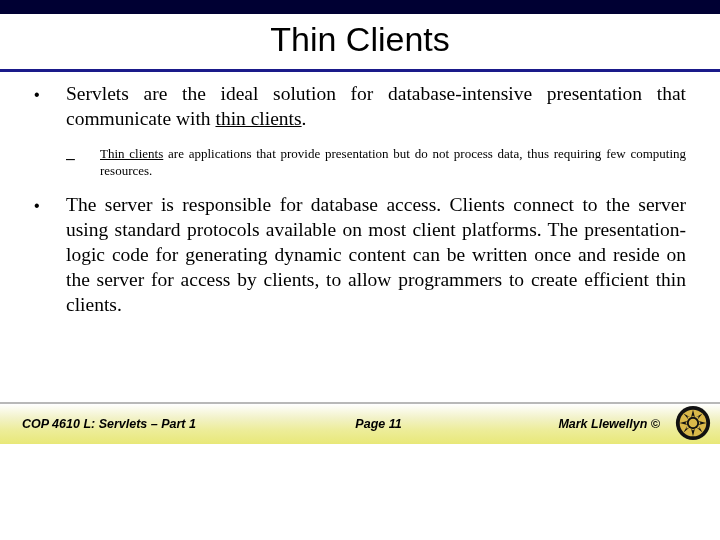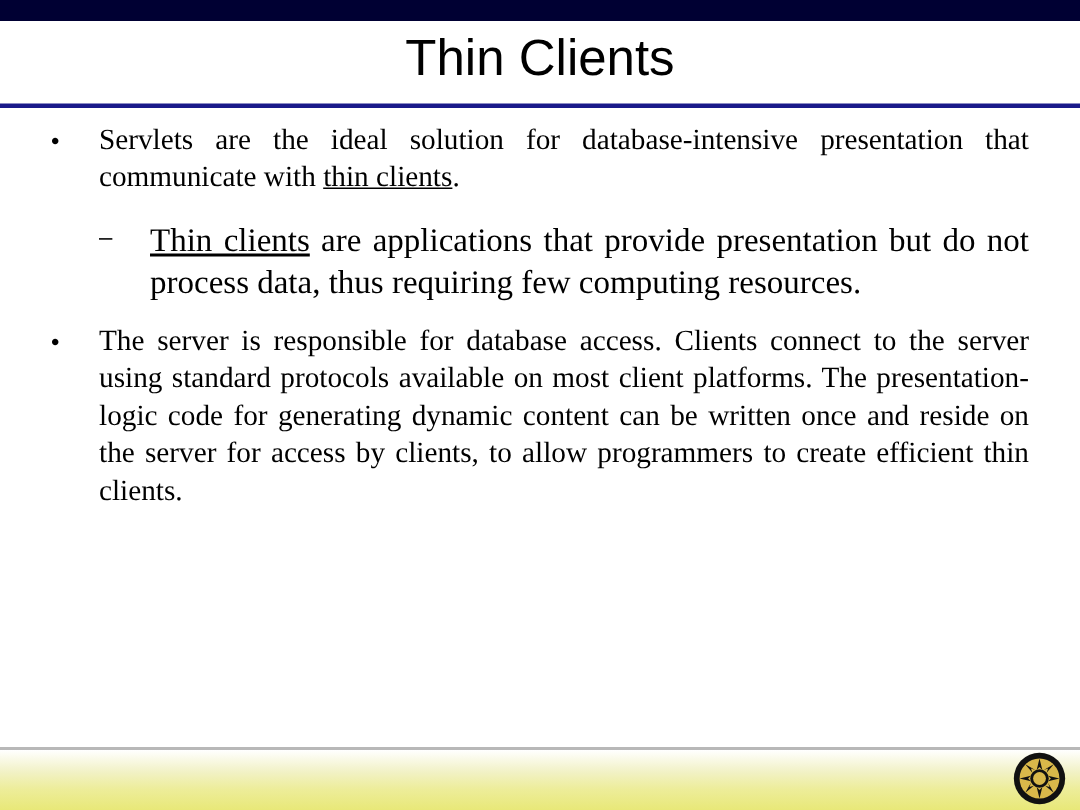--- a/index.html
+++ b/index.html
@@ -1,18 +1,18 @@
 <!DOCTYPE html>
 <html><head>
 <meta charset="utf-8">
 <style>
   * { margin: 0; padding: 0; box-sizing: border-box; }
   html, body { width: 720px; height: 540px; font-family: Arial, Helvetica, sans-serif; background: #fff; }
   .slide {
-    width: 720px; height: 540px;
+    width: 720px; height: 444px;
     display: flex; flex-direction: column;
     position: relative;
     justify-content: flex-end;
   }
   .title-bar {
     border-top: 14px solid #000033;
     border-bottom: 3px solid #1a1a8a;
     padding: 6px 0 10px 0;
   }
   .title {
@@ -50,21 +50,21 @@
   }
   .sub-mark {
     width: 34px; flex-shrink: 0;
     font-family: Arial, sans-serif;
     font-size: 16px;
     padding-top: 3px;
   }
   .sub-text {
     flex: 1;
     text-align: justify;
-    font-size: 22px;
+    font-size: 13px;
   }
   .underline { text-decoration: underline; }
   .footer-wrap {
     height: 42px;
     border-top: 2px solid #b8b8b8;
     background: linear-gradient(to bottom, #ffffff 0%, #f2f2c8 35%, #eded9a 65%, #e8e878 100%);
     display: flex;
     align-items: center;
     position: relative;
   }
@@ -116,20 +116,25 @@
     </div>
 
     <div class="bullet-row">
       <div class="bullet-mark">•</div>
       <div class="bullet-text">The server is responsible for database access.  Clients connect to the server using standard protocols available on most client platforms.  The presentation-logic code for generating dynamic content can be written once and reside on the server for access by clients, to allow programmers to create efficient thin clients.</div>
     </div>
 
   </div>
 
   <div class="footer-wrap">
+    <div class="footer">
+      <div class="footer-left">COP 4610 L: Servlets – Part 1</div>
+      <div class="footer-center">Page 11</div>
+      <div class="footer-right">Mark Llewellyn ©</div>
+    </div>
     <div class="logo">
       <svg viewBox="0 0 40 40">
         <circle cx="20" cy="20" r="18" fill="#111"></circle>
         <circle cx="20" cy="20" r="14" fill="#d9b84a"></circle>
         <g fill="#111">
           <polygon points="20,6 22,14 20,12 18,14"></polygon>
           <polygon points="34,20 26,22 28,20 26,18"></polygon>
           <polygon points="20,34 18,26 20,28 22,26"></polygon>
           <polygon points="6,20 14,18 12,20 14,22"></polygon>
           <polygon points="30,10 25,16 26,13 23,14"></polygon>

